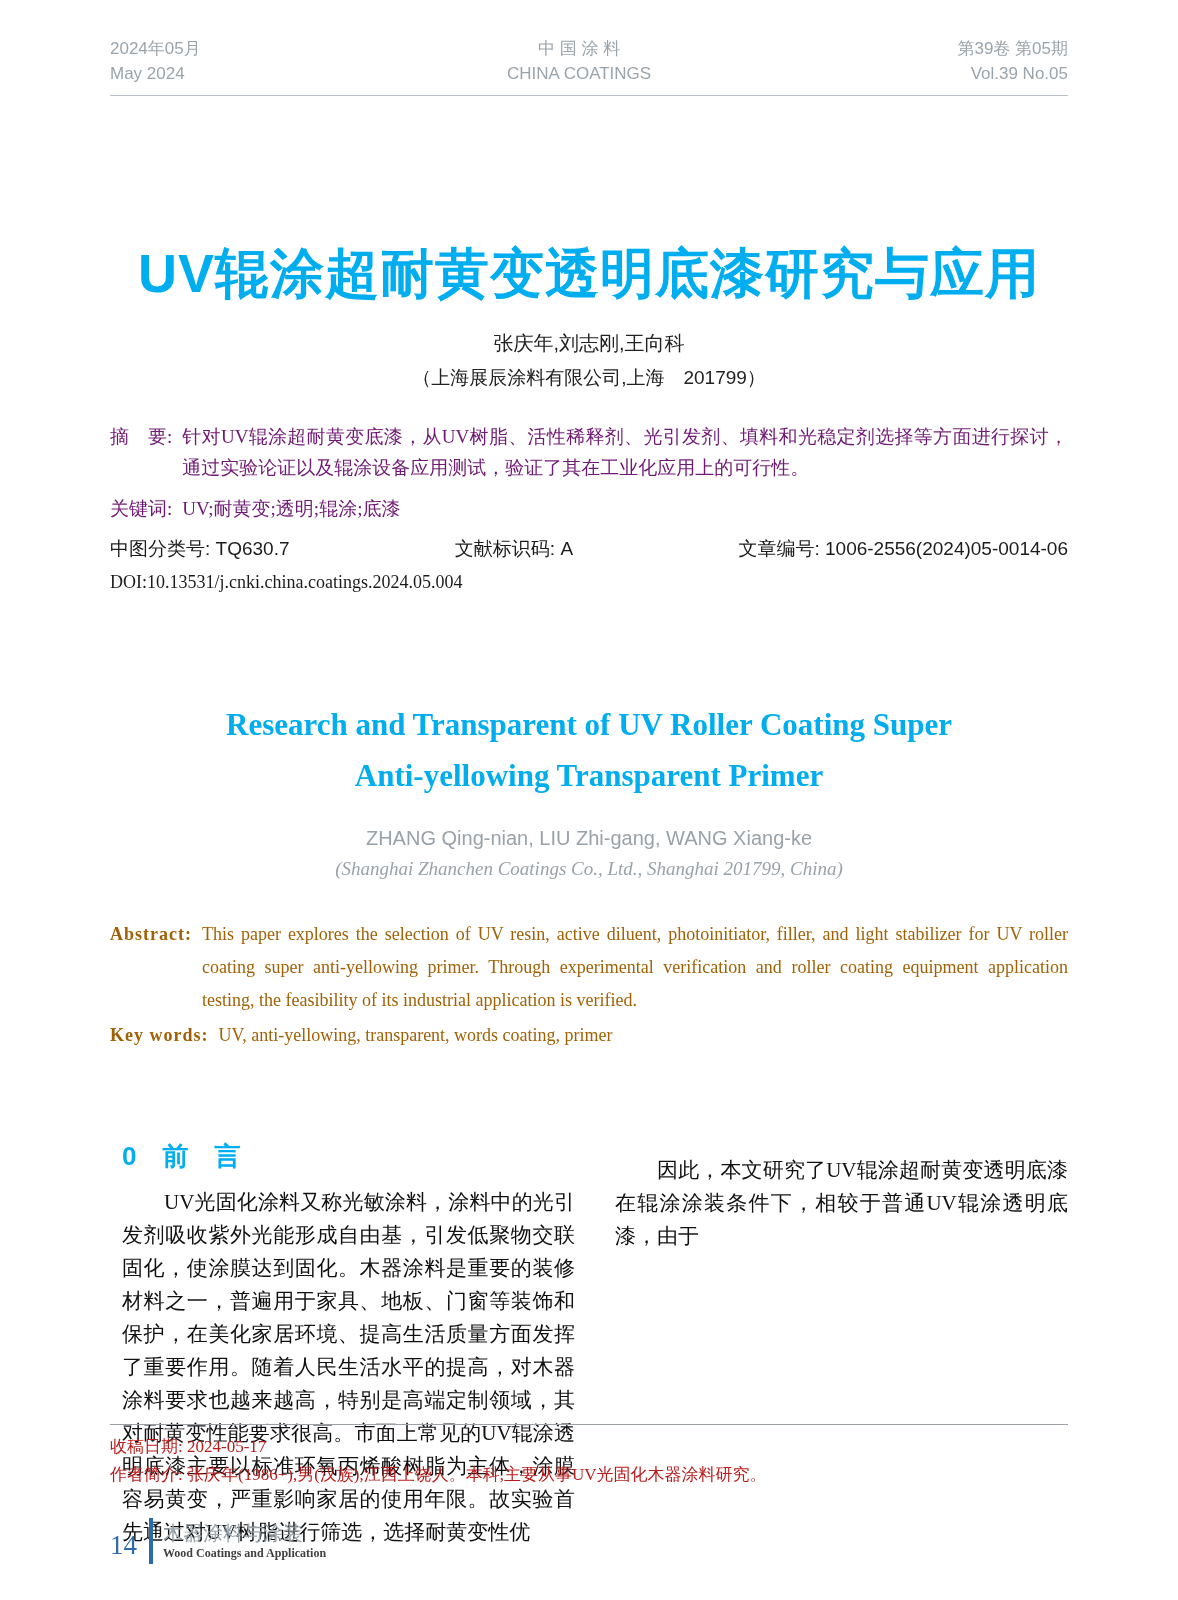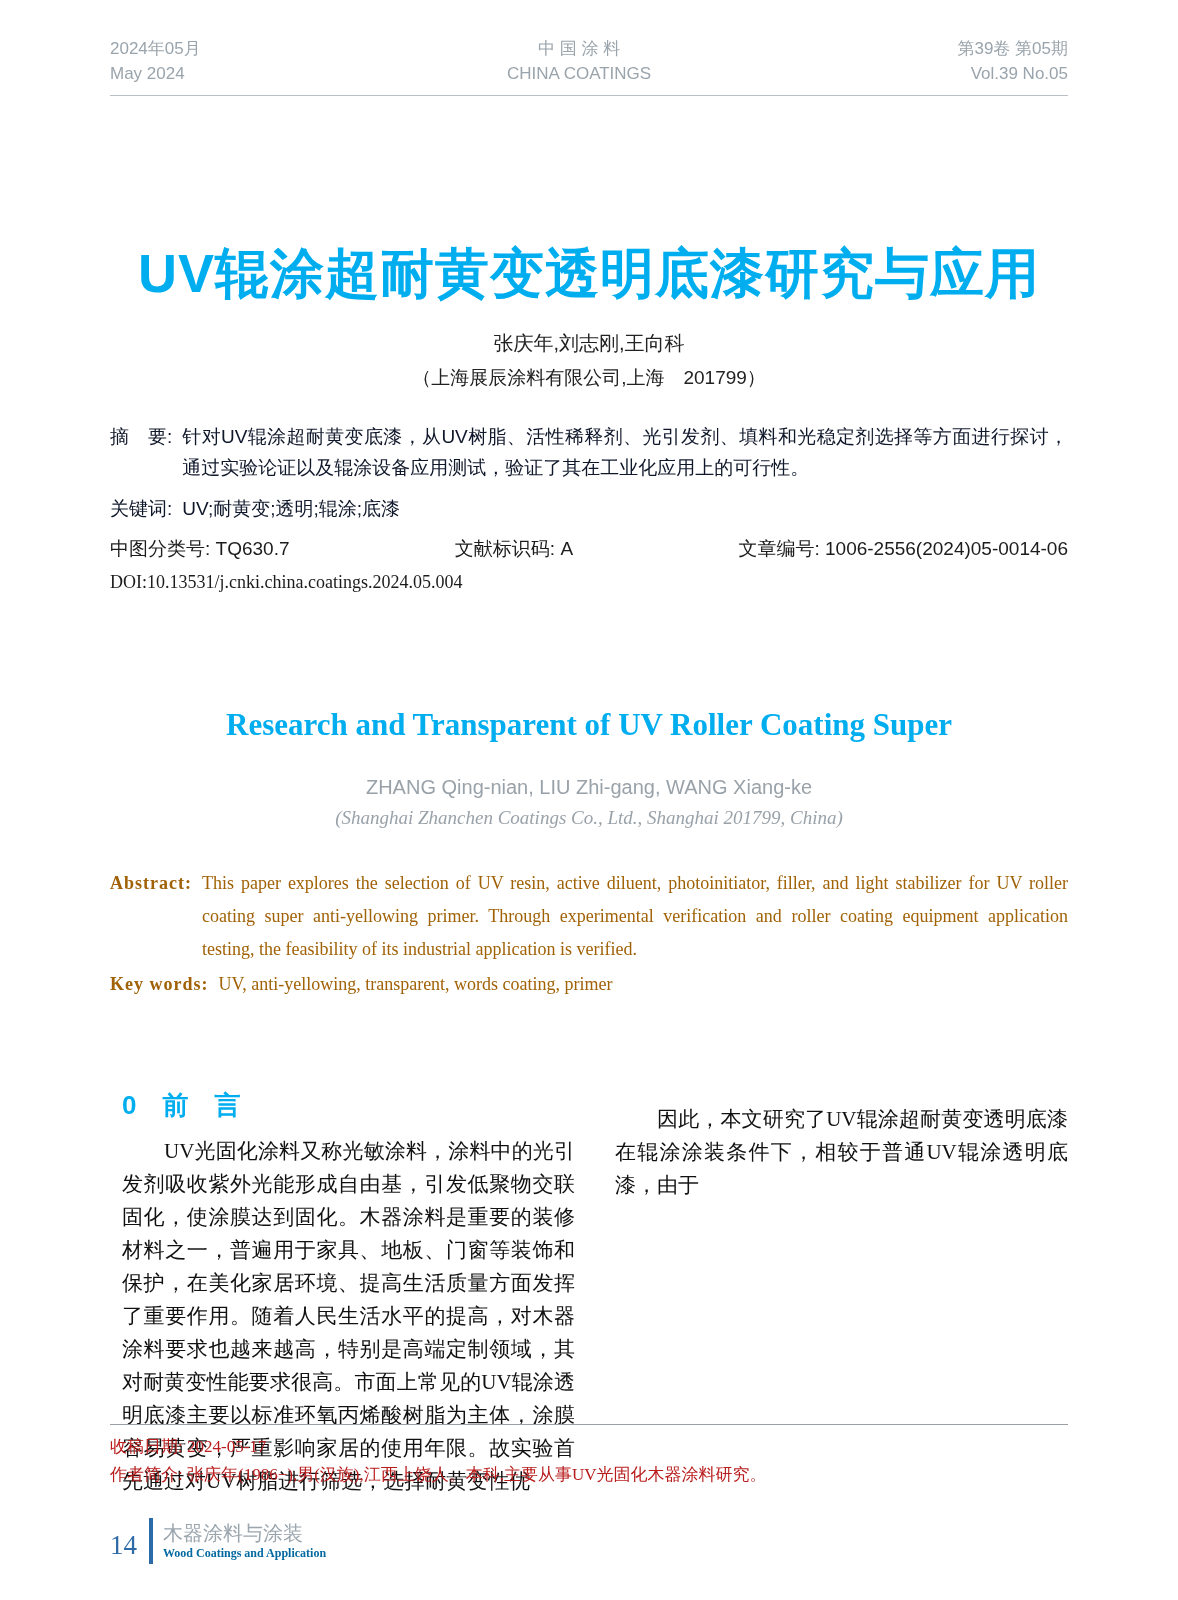--- a/index.html
+++ b/index.html
@@ -44,22 +44,22 @@
   }
   .affil-zh{
     margin-top:8px;text-align:center;
     font-family:"Liberation Sans","DejaVu Sans",sans-serif;
     font-size:19px;color:#222;
   }
 
   
   .abs-zh{
     margin-top:30px;
-    font-family:Liberation Sans, sans-serif;
-    font-size:19px;line-height:31px;color:#0f172a;
+    font-family:Liberation Serif, serif;
+    font-size:19px;line-height:31px;color:#701a75;
   }
   .hang{display:flex;}
   .hang .lbl{flex:0 0 auto;white-space:nowrap;padding-right:10px;}
   .hang .txt{flex:1 1 auto;text-align:justify;}
   .kw-row{margin-top:10px;}
 
   .meta-row{
     display:flex;justify-content:space-between;
     margin-top:12px;
     font-family:"Liberation Sans","DejaVu Sans",sans-serif;
@@ -144,21 +144,21 @@
   .footer-bar{
     width:4px;height:46px;background:#2b6ca8;margin-right:10px;
   }
   .footer-journal-zh{
     font-family:"Liberation Sans","DejaVu Sans",sans-serif;
     font-size:20px;line-height:24px;color:#9aa5ad;
   }
   .footer-journal-en{
     font-family:"Liberation Serif","DejaVu Serif",serif;
     font-weight:bold;
-    font-size:12px;line-height:16px;color:#0369a1;
+    font-size:12px;line-height:16px;color:#404040;
   }
 </style>
 </head>
 <body>
 
 <div class="page">
   <div class="content">
 
     <div class="running-head">
       <div class="rh-col rh-left">
@@ -193,20 +193,21 @@
 
     <div class="meta-row">
       <span>中图分类号: TQ630.7</span>
       <span>文献标识码: A</span>
       <span>文章编号: 1006-2556(2024)05-0014-06</span>
     </div>
     <div class="doi-row">DOI:10.13531/j.cnki.china.coatings.2024.05.004</div>
 
     <div class="title-en">
       <div>Research and Transparent of UV Roller Coating Super</div>
+      <div>Anti-yellowing Transparent Primer</div>
     </div>
 
     <div class="authors-en">ZHANG Qing-nian, LIU Zhi-gang, WANG Xiang-ke</div>
     <div class="affil-en">(Shanghai Zhanchen Coatings Co., Ltd., Shanghai 201799, China)</div>
 
     <div class="abs-en">
       <div class="hang">
         <span class="lbl">Abstract:</span>
         <span class="txt">This paper explores the selection of UV resin, active diluent, photoinitiator, filler, and light stabilizer for UV roller coating super anti-yellowing primer. Through experimental verification and roller coating equipment application testing, the feasibility of its industrial application is verified.</span>
       </div>

